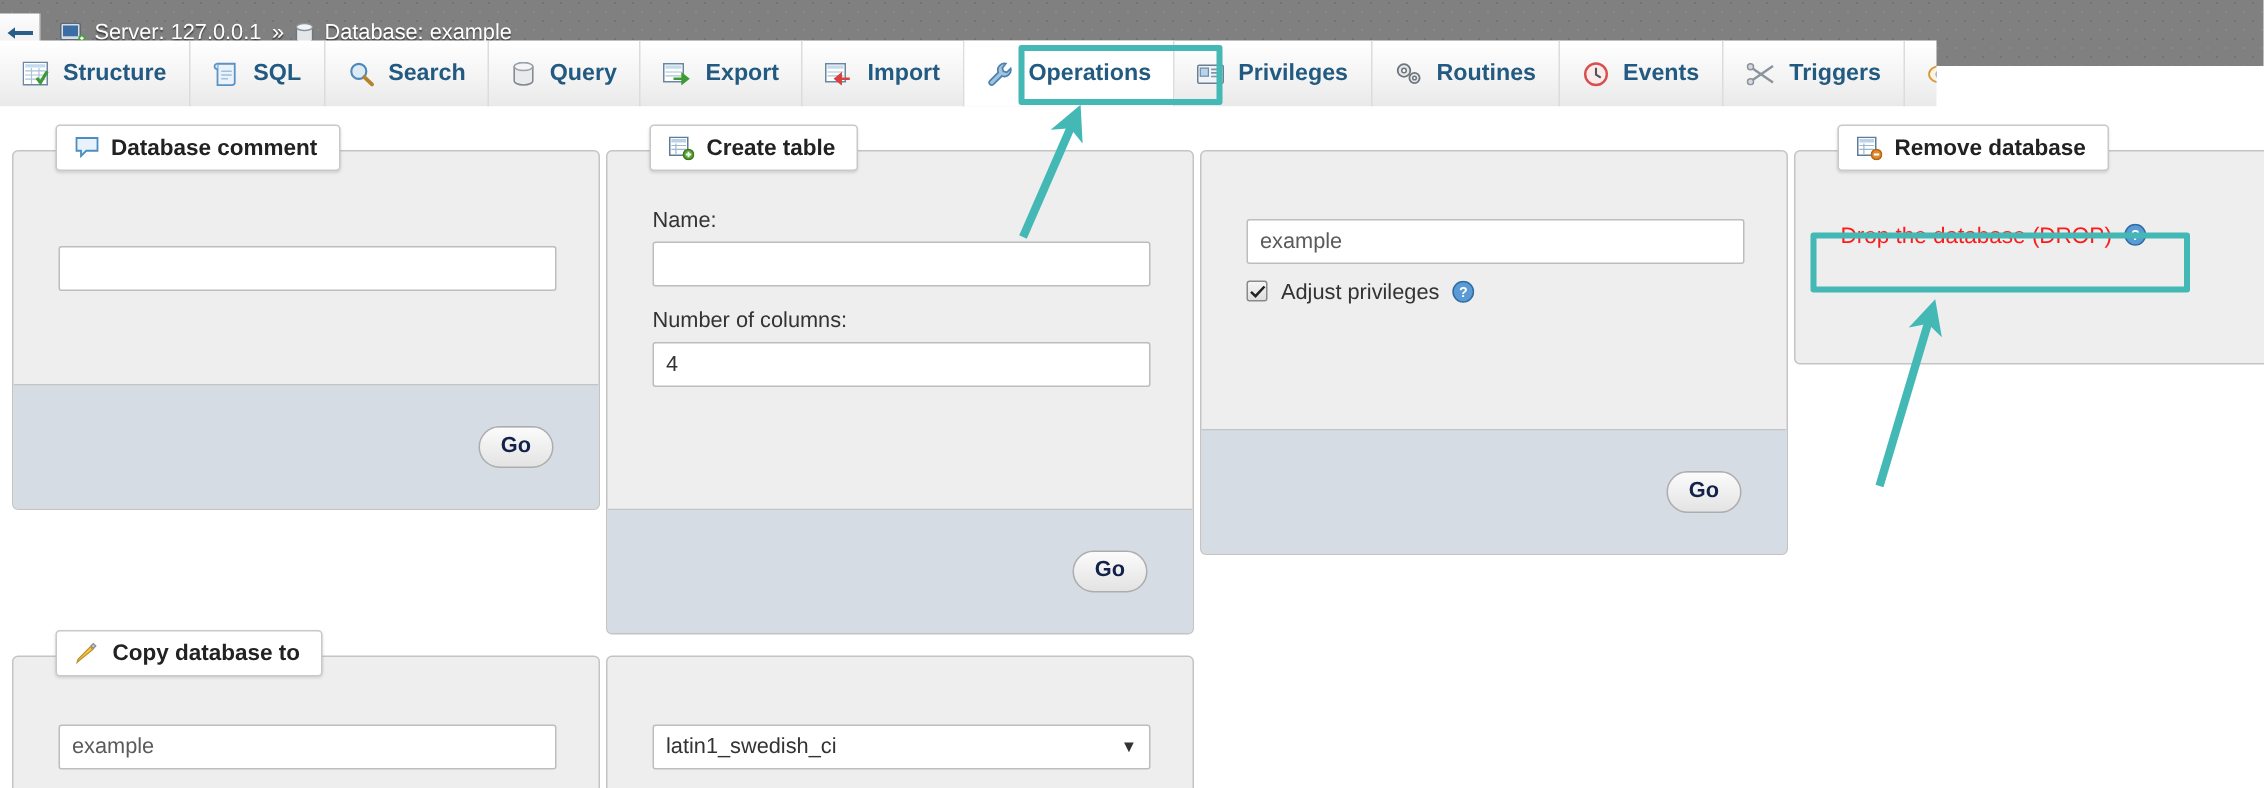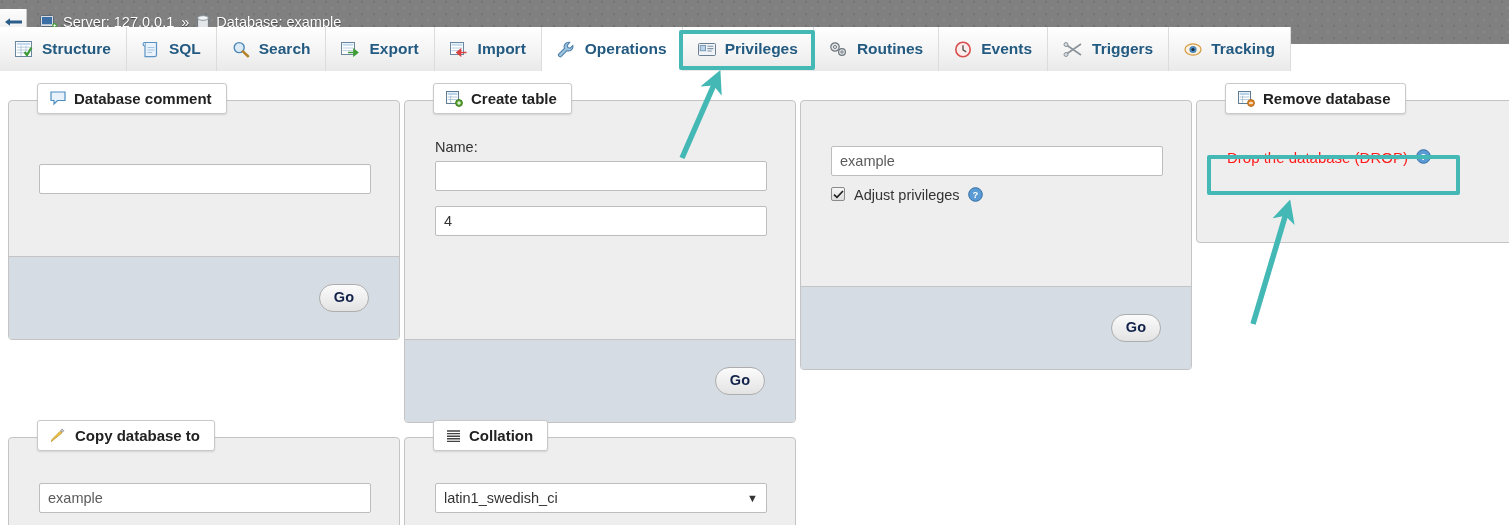--- a/index.html
+++ b/index.html
@@ -248,20 +248,30 @@
       <span class="tab-ic">
         <svg width="18" height="17" viewBox="0 0 18 17">
           <circle cx="7.2" cy="6.6" r="5" fill="#dceaf6" stroke="#4d88b8" stroke-width="1.4"></circle>
           <path d="M10.9 10.4 L16 15.2" stroke="#b5822d" stroke-width="2.6" stroke-linecap="round"></path>
         </svg>
       </span>
       <span class="tab-label">Search</span>
     </div>
     <div class="tab">
       <span class="tab-ic">
+        <svg width="16" height="17" viewBox="0 0 16 17">
+          <ellipse cx="8" cy="3.4" rx="6.2" ry="2.6" fill="#e8eaec" stroke="#7d868f"></ellipse>
+          <path d="M1.8 3.4v9.6c0 1.44 2.78 2.6 6.2 2.6s6.2-1.16 6.2-2.6V3.4" fill="#e8eaec" stroke="#7d868f"></path>
+          <ellipse cx="8" cy="3.4" rx="6.2" ry="2.6" fill="#f4f5f6" stroke="#99a2ab"></ellipse>
+        </svg>
+      </span>
+      <span class="tab-label">Query</span>
+    </div>
+    <div class="tab">
+      <span class="tab-ic">
         <svg width="19" height="16" viewBox="0 0 19 16">
           <rect x="0.5" y="1.5" width="13" height="12" fill="#fff" stroke="#6b87a0"></rect>
           <rect x="1.6" y="2.6" width="10.8" height="2.2" fill="#c4dbef"></rect>
           <path d="M1.6 7h10.8M1.6 9.6h10.8" stroke="#a8c2d6" stroke-width="0.8"></path>
           <path d="M7 11.5h8M13 8.6l3.6 2.9L13 14.4z" fill="#3d9b35" stroke="#3d9b35" stroke-width="1.6"></path>
         </svg>
       </span>
       <span class="tab-label">Export</span>
     </div>
     <div class="tab">
@@ -372,20 +382,21 @@
           <path d="M1.6 6h9.8M1.6 8.6h9.8M4.6 4.6v7.2" stroke="#9db7cc" stroke-width="0.8"></path>
           <circle cx="13" cy="12" r="3.4" fill="#5aa832" stroke="#3d7a1f"></circle>
           <path d="M11.2 12h3.6M13 10.2v3.6" stroke="#fff" stroke-width="1.2"></path>
         </svg>
       </span>
       <span>Create table</span>
     </div>
     <div class="panel-body" style="height:238px; padding-top:38px;">
       <div class="field-label">Name:</div>
       <input class="text-input" type="text" style="margin-bottom: 15px;" value="">
+      <div class="field-label">Number of columns:</div>
       <input class="text-input" type="text" value="4" style="">
     </div>
     <div class="panel-footer" style="height:83px;">
       <button class="go-button">Go</button>
     </div>
   </div>
 
   <div class="panel" style="left:800px; top:25px; width:392px; height:270px;">
     <div class="panel-body" style="height:185px; padding-top:45px;">
       <input class="text-input dim" type="text" value="example" style="">
@@ -444,30 +455,20 @@
         </svg>
       </span>
       <span>Copy database to</span>
     </div>
     <div class="panel-body" style="padding-top:45px;">
       <input class="text-input dim" type="text" value="example" style="">
     </div>
   </div>
 
   <div class="panel" style="left:404px; top:362px; width:392px; height:180px;">
-    <div class="panel-legend">
-      <span class="lg-ic">
-        <svg width="15" height="14" viewBox="0 0 15 14">
-          <g stroke="#444" stroke-width="1.4">
-            <path d="M1 2h13M1 4.6h13M1 7.2h13M1 9.8h13M1 12.4h13"></path>
-          </g>
-        </svg>
-      </span>
-      <span>Collation</span>
-    </div>
     <div class="panel-body" style="padding-top:45px;">
       <div class="select-input">
         <span>latin1_swedish_ci</span>
         <span class="select-caret">▼</span>
       </div>
     </div>
   </div>
 
 </div>
 

